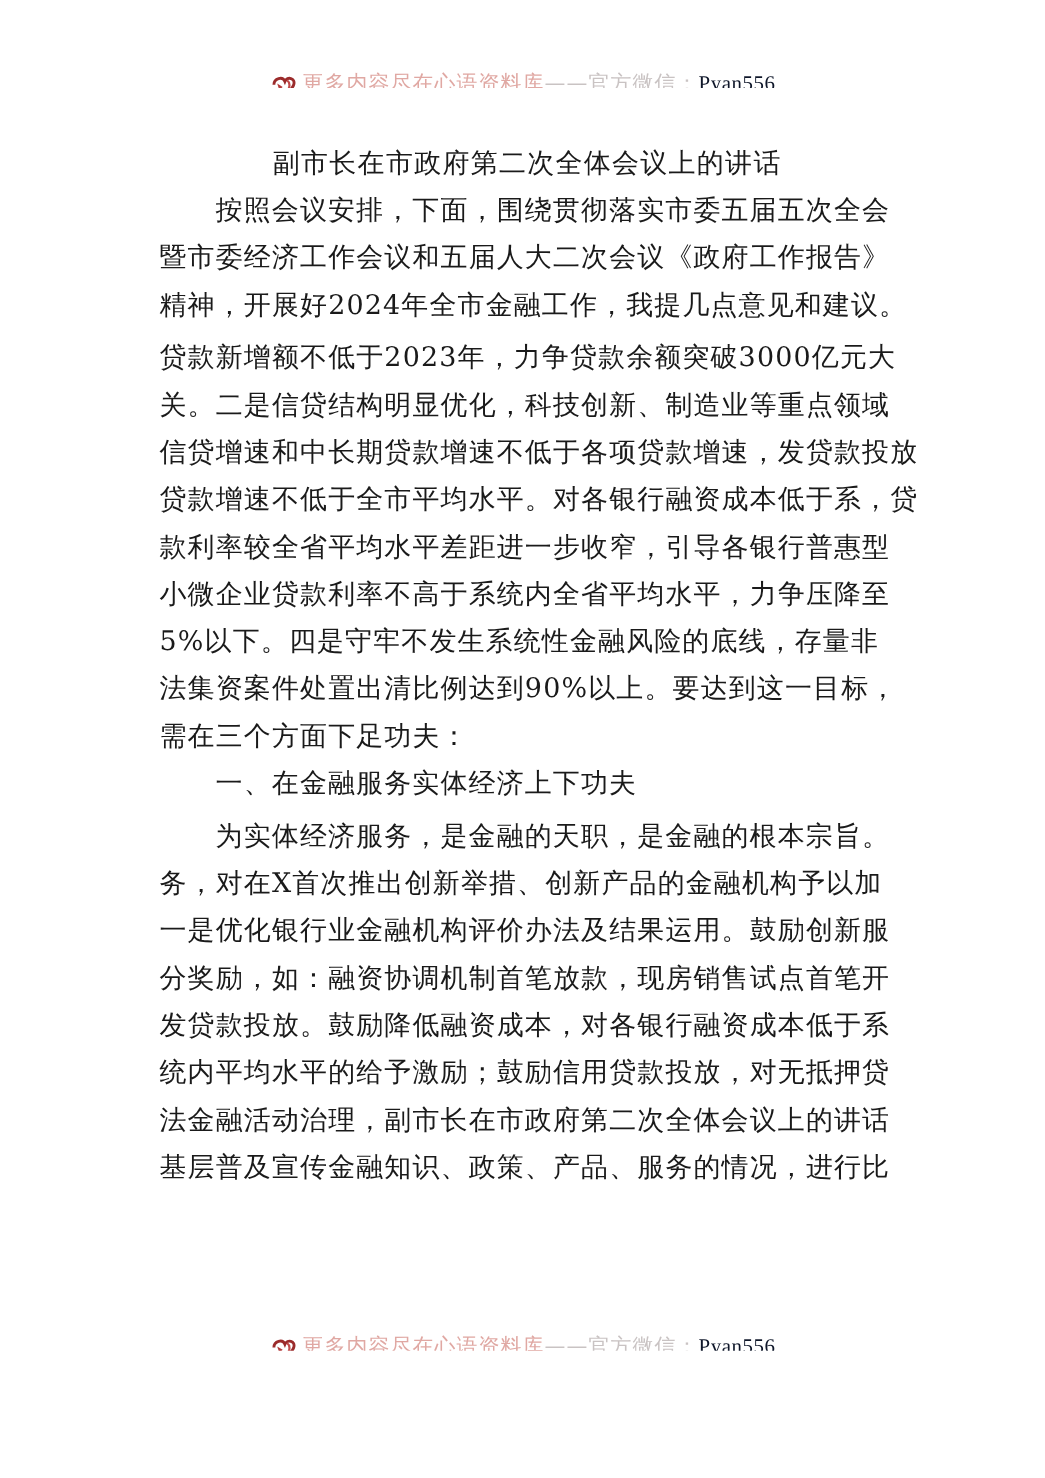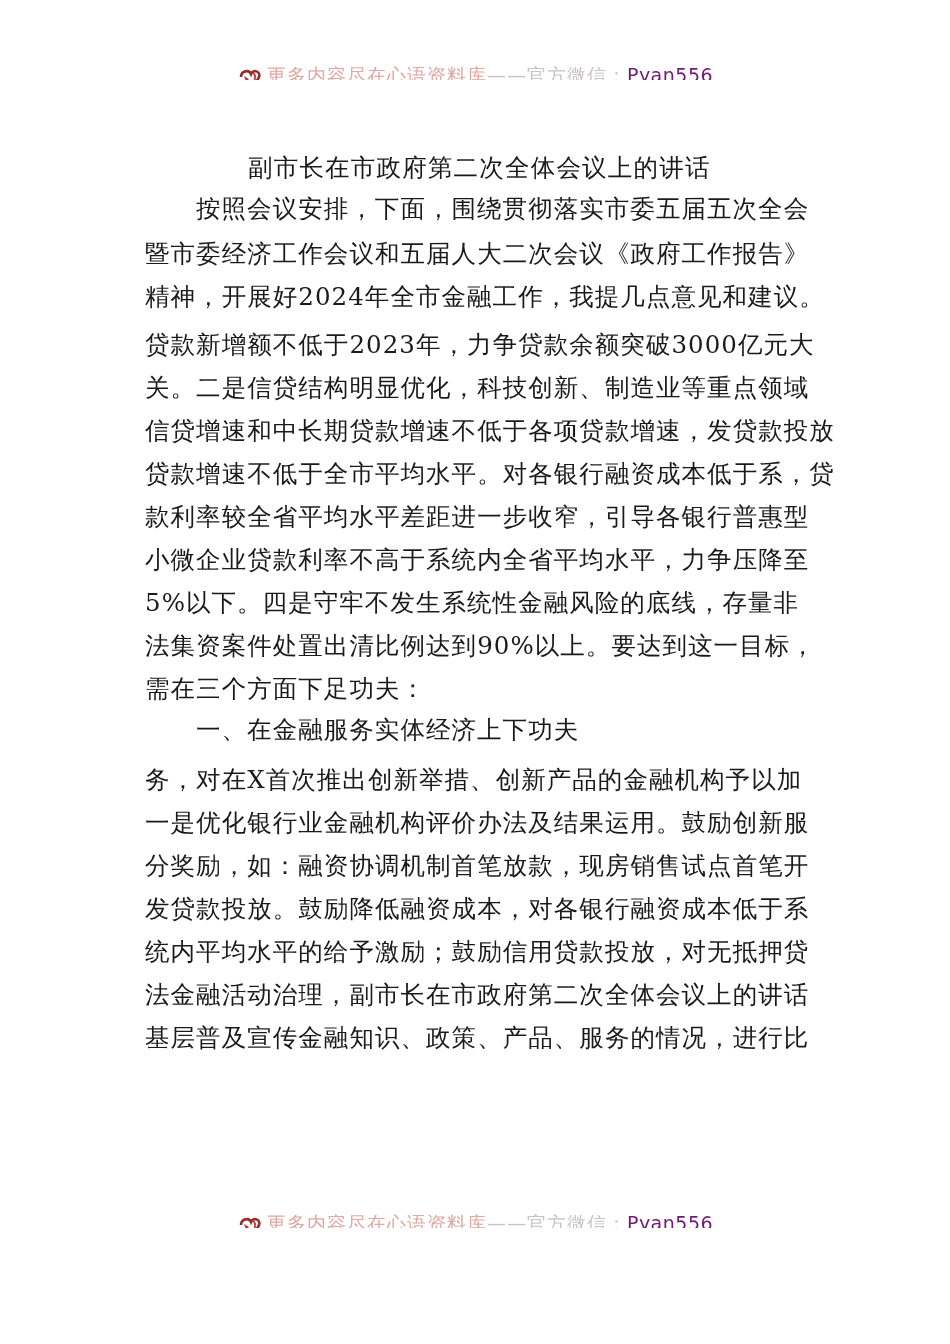--- a/index.html
+++ b/index.html
@@ -37,43 +37,42 @@
     margin-right: 4px;
     display: inline-block;
   }
   .watermark .wm-text {
     font-family: "DejaVu Sans", "Liberation Sans", sans-serif;
     font-size: 19px;
     color: #e0a8a3;
     letter-spacing: 1px;
   }
   .watermark .wm-text .wm-sep { color: #c9c3c3; }
-  .watermark .wm-text .wm-id { color: #701a75; letter-spacing: 0.5px; }
+  .watermark .wm-text .wm-id { color: #0f172a; letter-spacing: 0.5px; font-family: Liberation Serif, serif; }
   .wm-top { top: 58px; }
   .wm-bottom { top: 1206px; }
 
   .doc {
     position: absolute;
     left: 145px;
     top: 126px;
     width: 668px;
-    margin-top: 20px;
   }
   .doc .line {
     height: 43px;
     line-height: 43px;
     font-size: 24.5px;
     letter-spacing: 1.05px;
     white-space: nowrap;
   }
   .doc .title {
     padding-left: 103px;
     letter-spacing: 1.2px;
   }
-  .doc .indent { padding-left: 51px; font-family: Liberation Mono, monospace; }
+  .doc .indent { padding-left: 51px; }
   .doc .gap { height: 5px; }
 </style>
 </head>
 <body>
 
 <div class="watermark wm-top">
   <div class="wm-inner">
     <span class="logo">
       <svg width="26" height="26" viewBox="0 0 26 26">
         <path d="M4 14 C4 8, 12 6, 14 11 C16 6, 24 8, 22 14 C20 20, 13 23, 11 25" fill="none" stroke="#9b2b2b" stroke-width="2.6"></path>
@@ -108,20 +107,21 @@
     <div class="line">法集资案件处置出清比例达到90%以上。要达到这一目标，</div>
     <div class="line">需在三个方面下足功夫：</div>
   </div>
 
   <div>
     <div class="line indent">一、在金融服务实体经济上下功夫</div>
   </div>
   <div class="gap"></div>
 
   <div>
+    <div class="line indent">为实体经济服务，是金融的天职，是金融的根本宗旨。</div>
     <div class="line">务，对在X首次推出创新举措、创新产品的金融机构予以加</div>
     <div class="line">一是优化银行业金融机构评价办法及结果运用。鼓励创新服</div>
     <div class="line">分奖励，如：融资协调机制首笔放款，现房销售试点首笔开</div>
     <div class="line">发贷款投放。鼓励降低融资成本，对各银行融资成本低于系</div>
     <div class="line">统内平均水平的给予激励；鼓励信用贷款投放，对无抵押贷</div>
     <div class="line">法金融活动治理，副市长在市政府第二次全体会议上的讲话</div>
     <div class="line">基层普及宣传金融知识、政策、产品、服务的情况，进行比</div>
   </div>
 </div>
 

